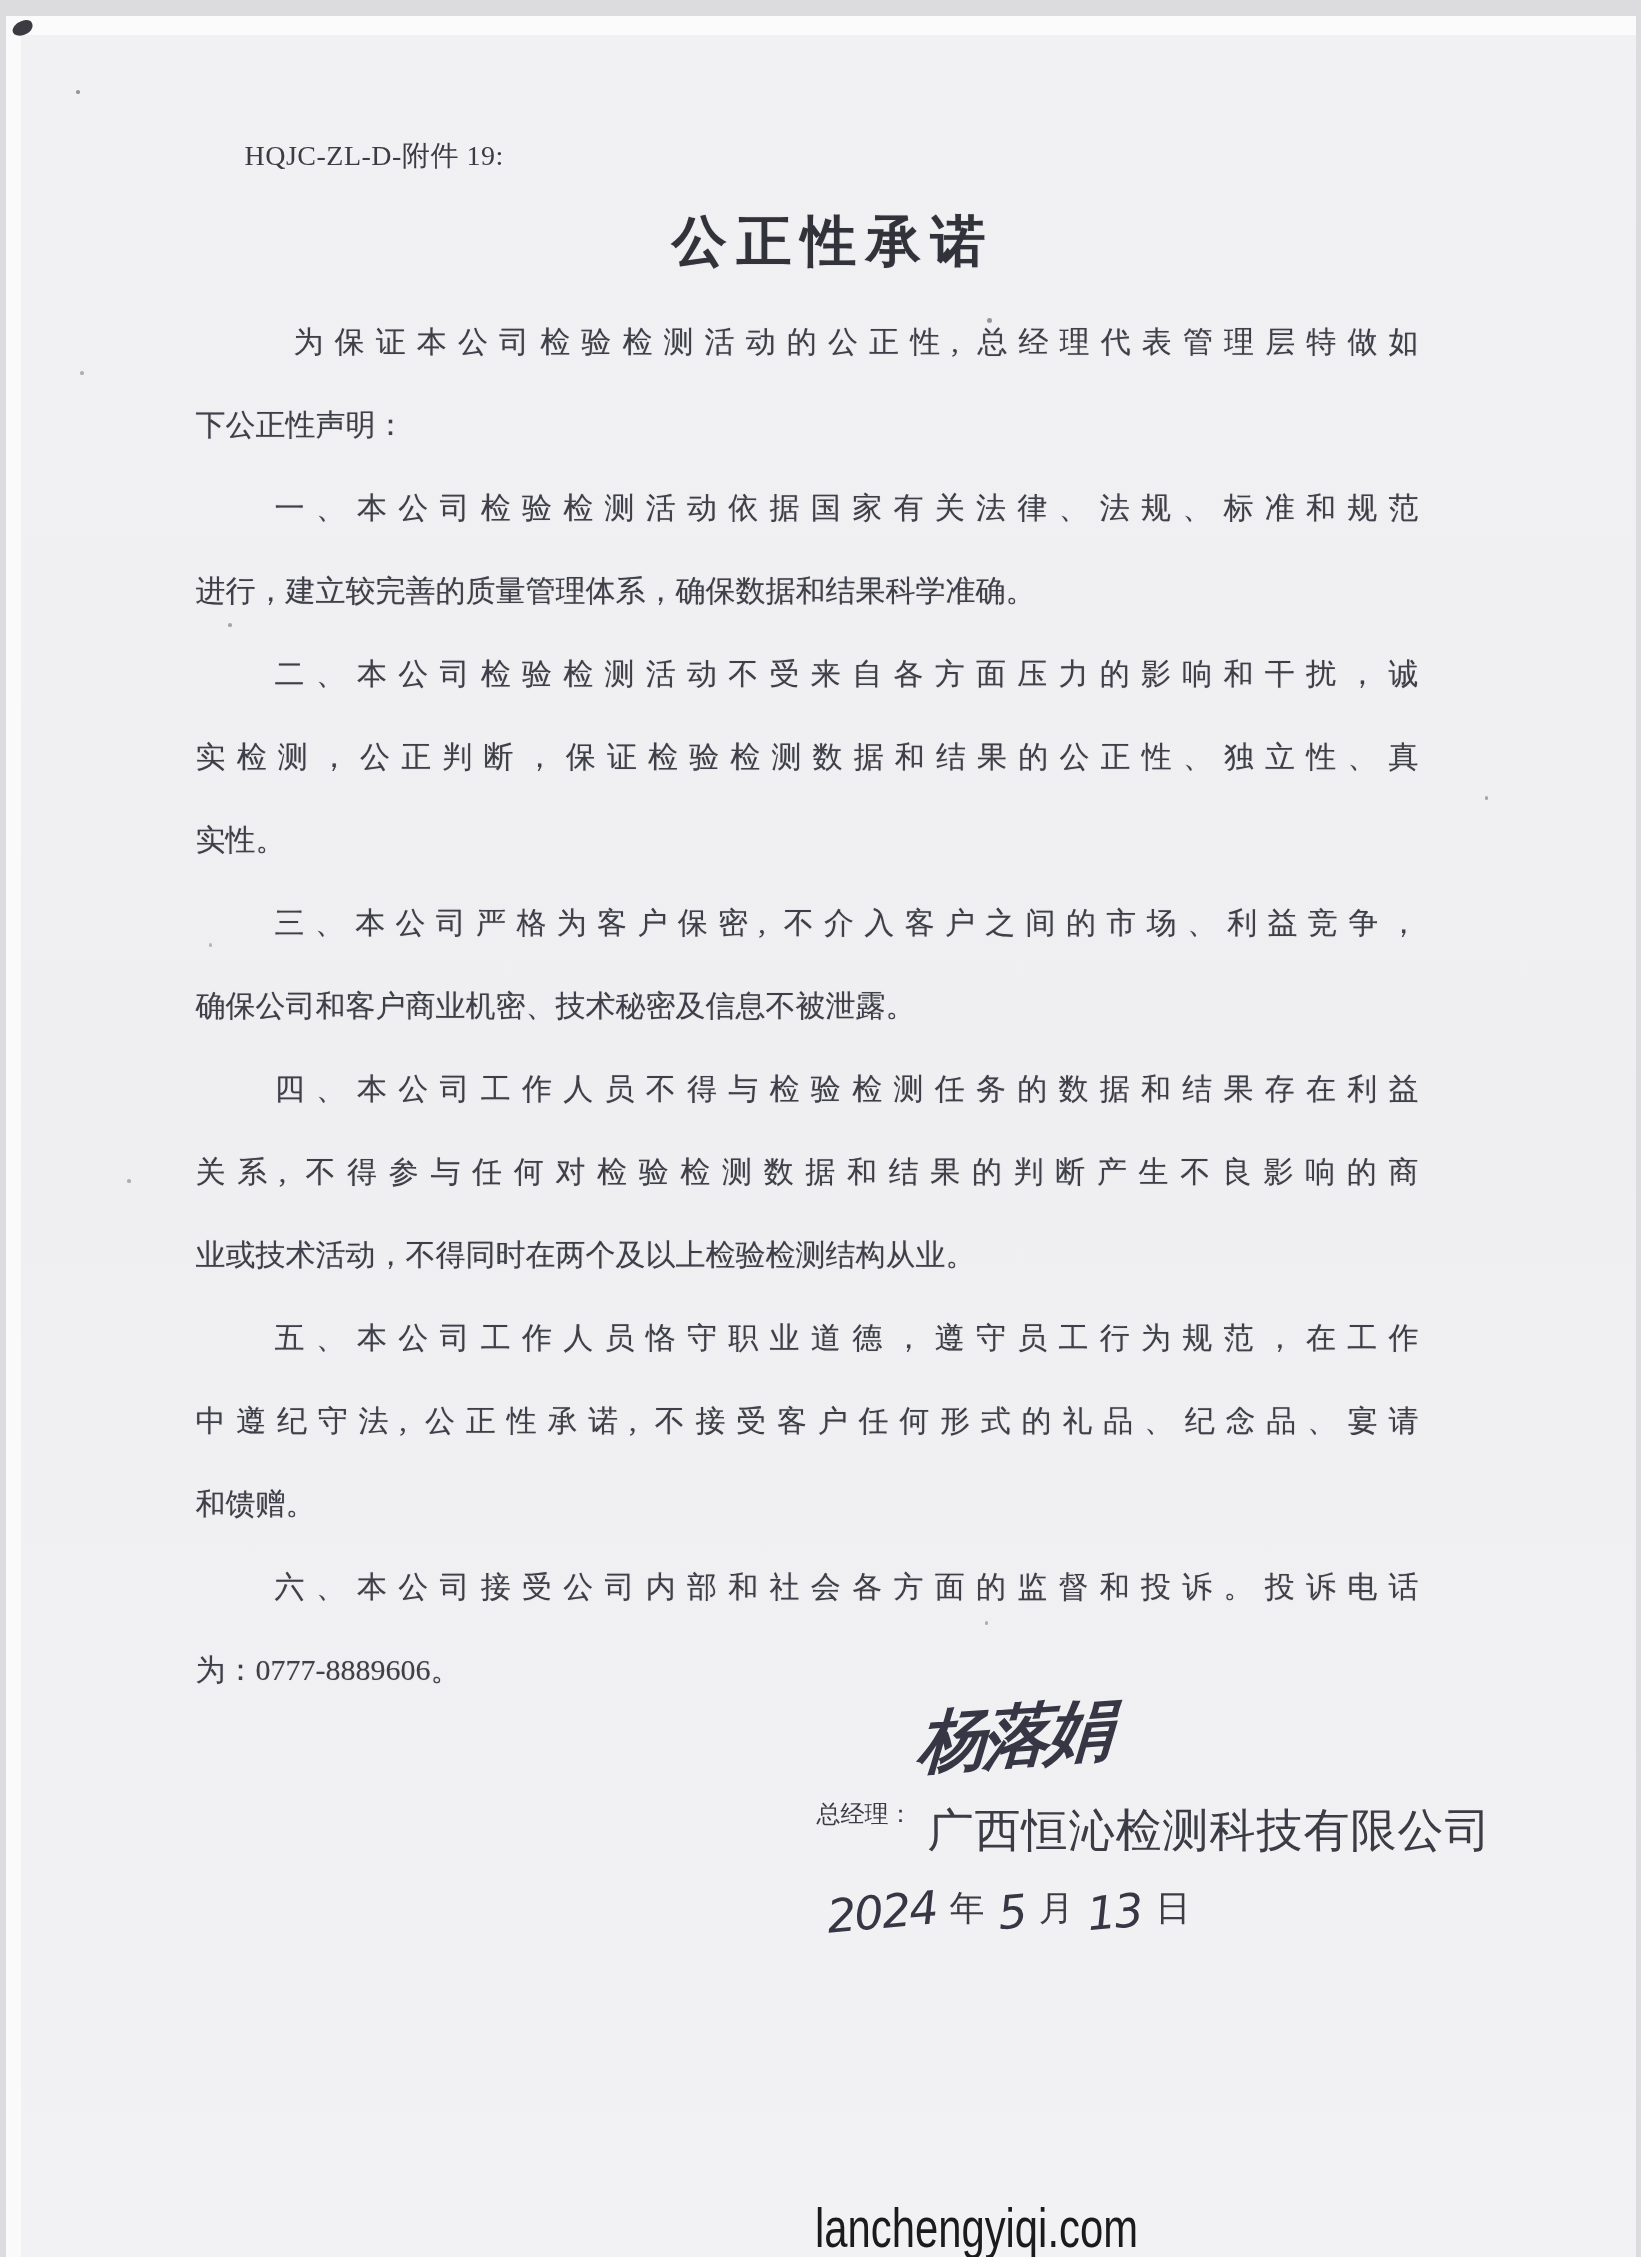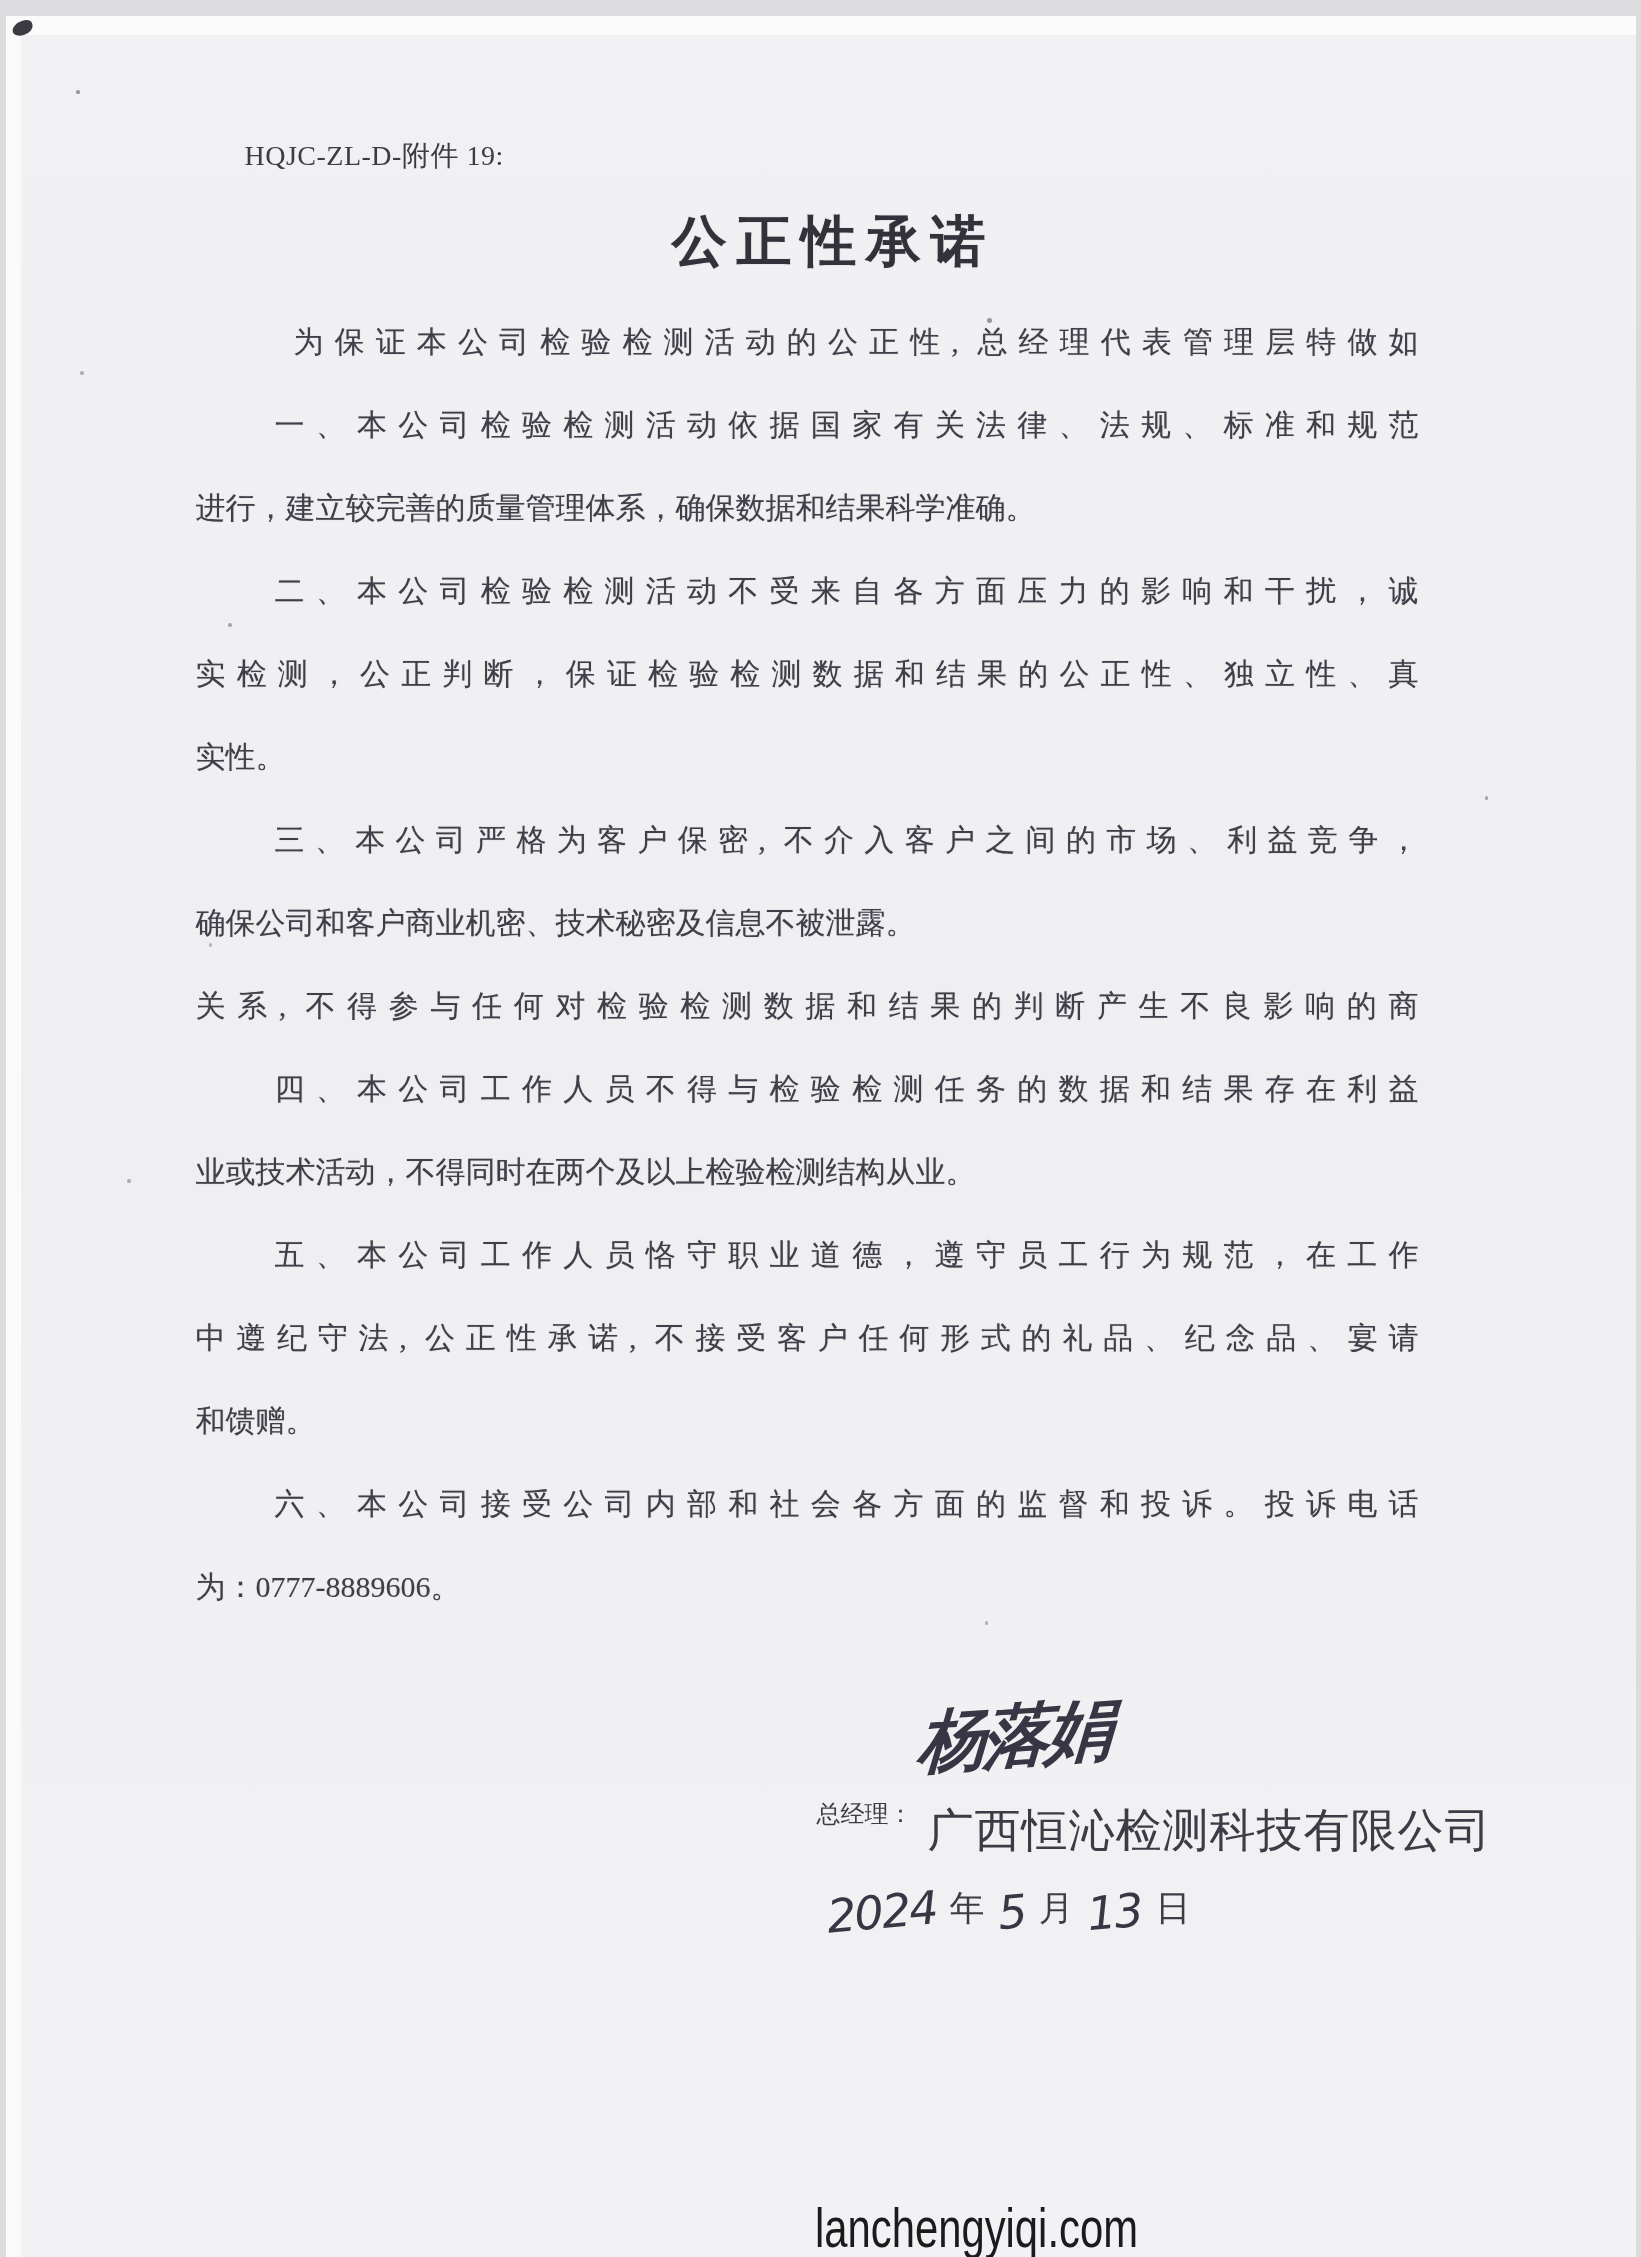--- a/index.html
+++ b/index.html
@@ -106,29 +106,30 @@
   <i class="speck" style="left:979px;top:1605px;width:3.9px;height:3.9px;opacity:.4;"></i>
   <i class="speck" style="left:1631px;top:1101px;width:3.9px;height:4.8px;opacity:.4;"></i>
   <i class="speck" style="left:203px;top:927px;width:3.9px;height:3.9px;opacity:.35;"></i>
 
   <div class="doc-code">HQJC-ZL-D-附件 19:</div>
 
   <div class="title">公正性承诺</div>
 
   <div class="body-block">
     <div class="ln first jfull">为保证本公司检验检测活动的公正性, 总经理代表管理层特做如</div>
+    <div class="ln">下公正性声明：</div>
     <div class="ln indent jfull">一、本公司检验检测活动依据国家有关法律、法规、标准和规范</div>
     <div class="ln">进行，建立较完善的质量管理体系，确保数据和结果科学准确。</div>
     <div class="ln indent jfull">二、本公司检验检测活动不受来自各方面压力的影响和干扰，诚</div>
     <div class="ln jfull">实检测，公正判断，保证检验检测数据和结果的公正性、独立性、真</div>
     <div class="ln">实性。</div>
     <div class="ln indent jfull">三、本公司严格为客户保密, 不介入客户之间的市场、利益竞争，</div>
     <div class="ln">确保公司和客户商业机密、技术秘密及信息不被泄露。</div>
+    <div class="ln indent jfull">四、本公司工作人员不得与检验检测任务的数据和结果存在利益</div>
     <div class="ln jfull">关系, 不得参与任何对检验检测数据和结果的判断产生不良影响的商</div>
-    <div class="ln indent jfull">四、本公司工作人员不得与检验检测任务的数据和结果存在利益</div>
     <div class="ln">业或技术活动，不得同时在两个及以上检验检测结构从业。</div>
     <div class="ln indent jfull">五、本公司工作人员恪守职业道德，遵守员工行为规范，在工作</div>
     <div class="ln jfull">中遵纪守法, 公正性承诺, 不接受客户任何形式的礼品、纪念品、宴请</div>
     <div class="ln">和馈赠。</div>
     <div class="ln indent jfull">六、本公司接受公司内部和社会各方面的监督和投诉。投诉电话</div>
     <div class="ln">为：0777-8889606。</div>
   </div>
 
   <div class="sig-label">总经理：</div>
   <div class="sig-name">杨落娟</div>

